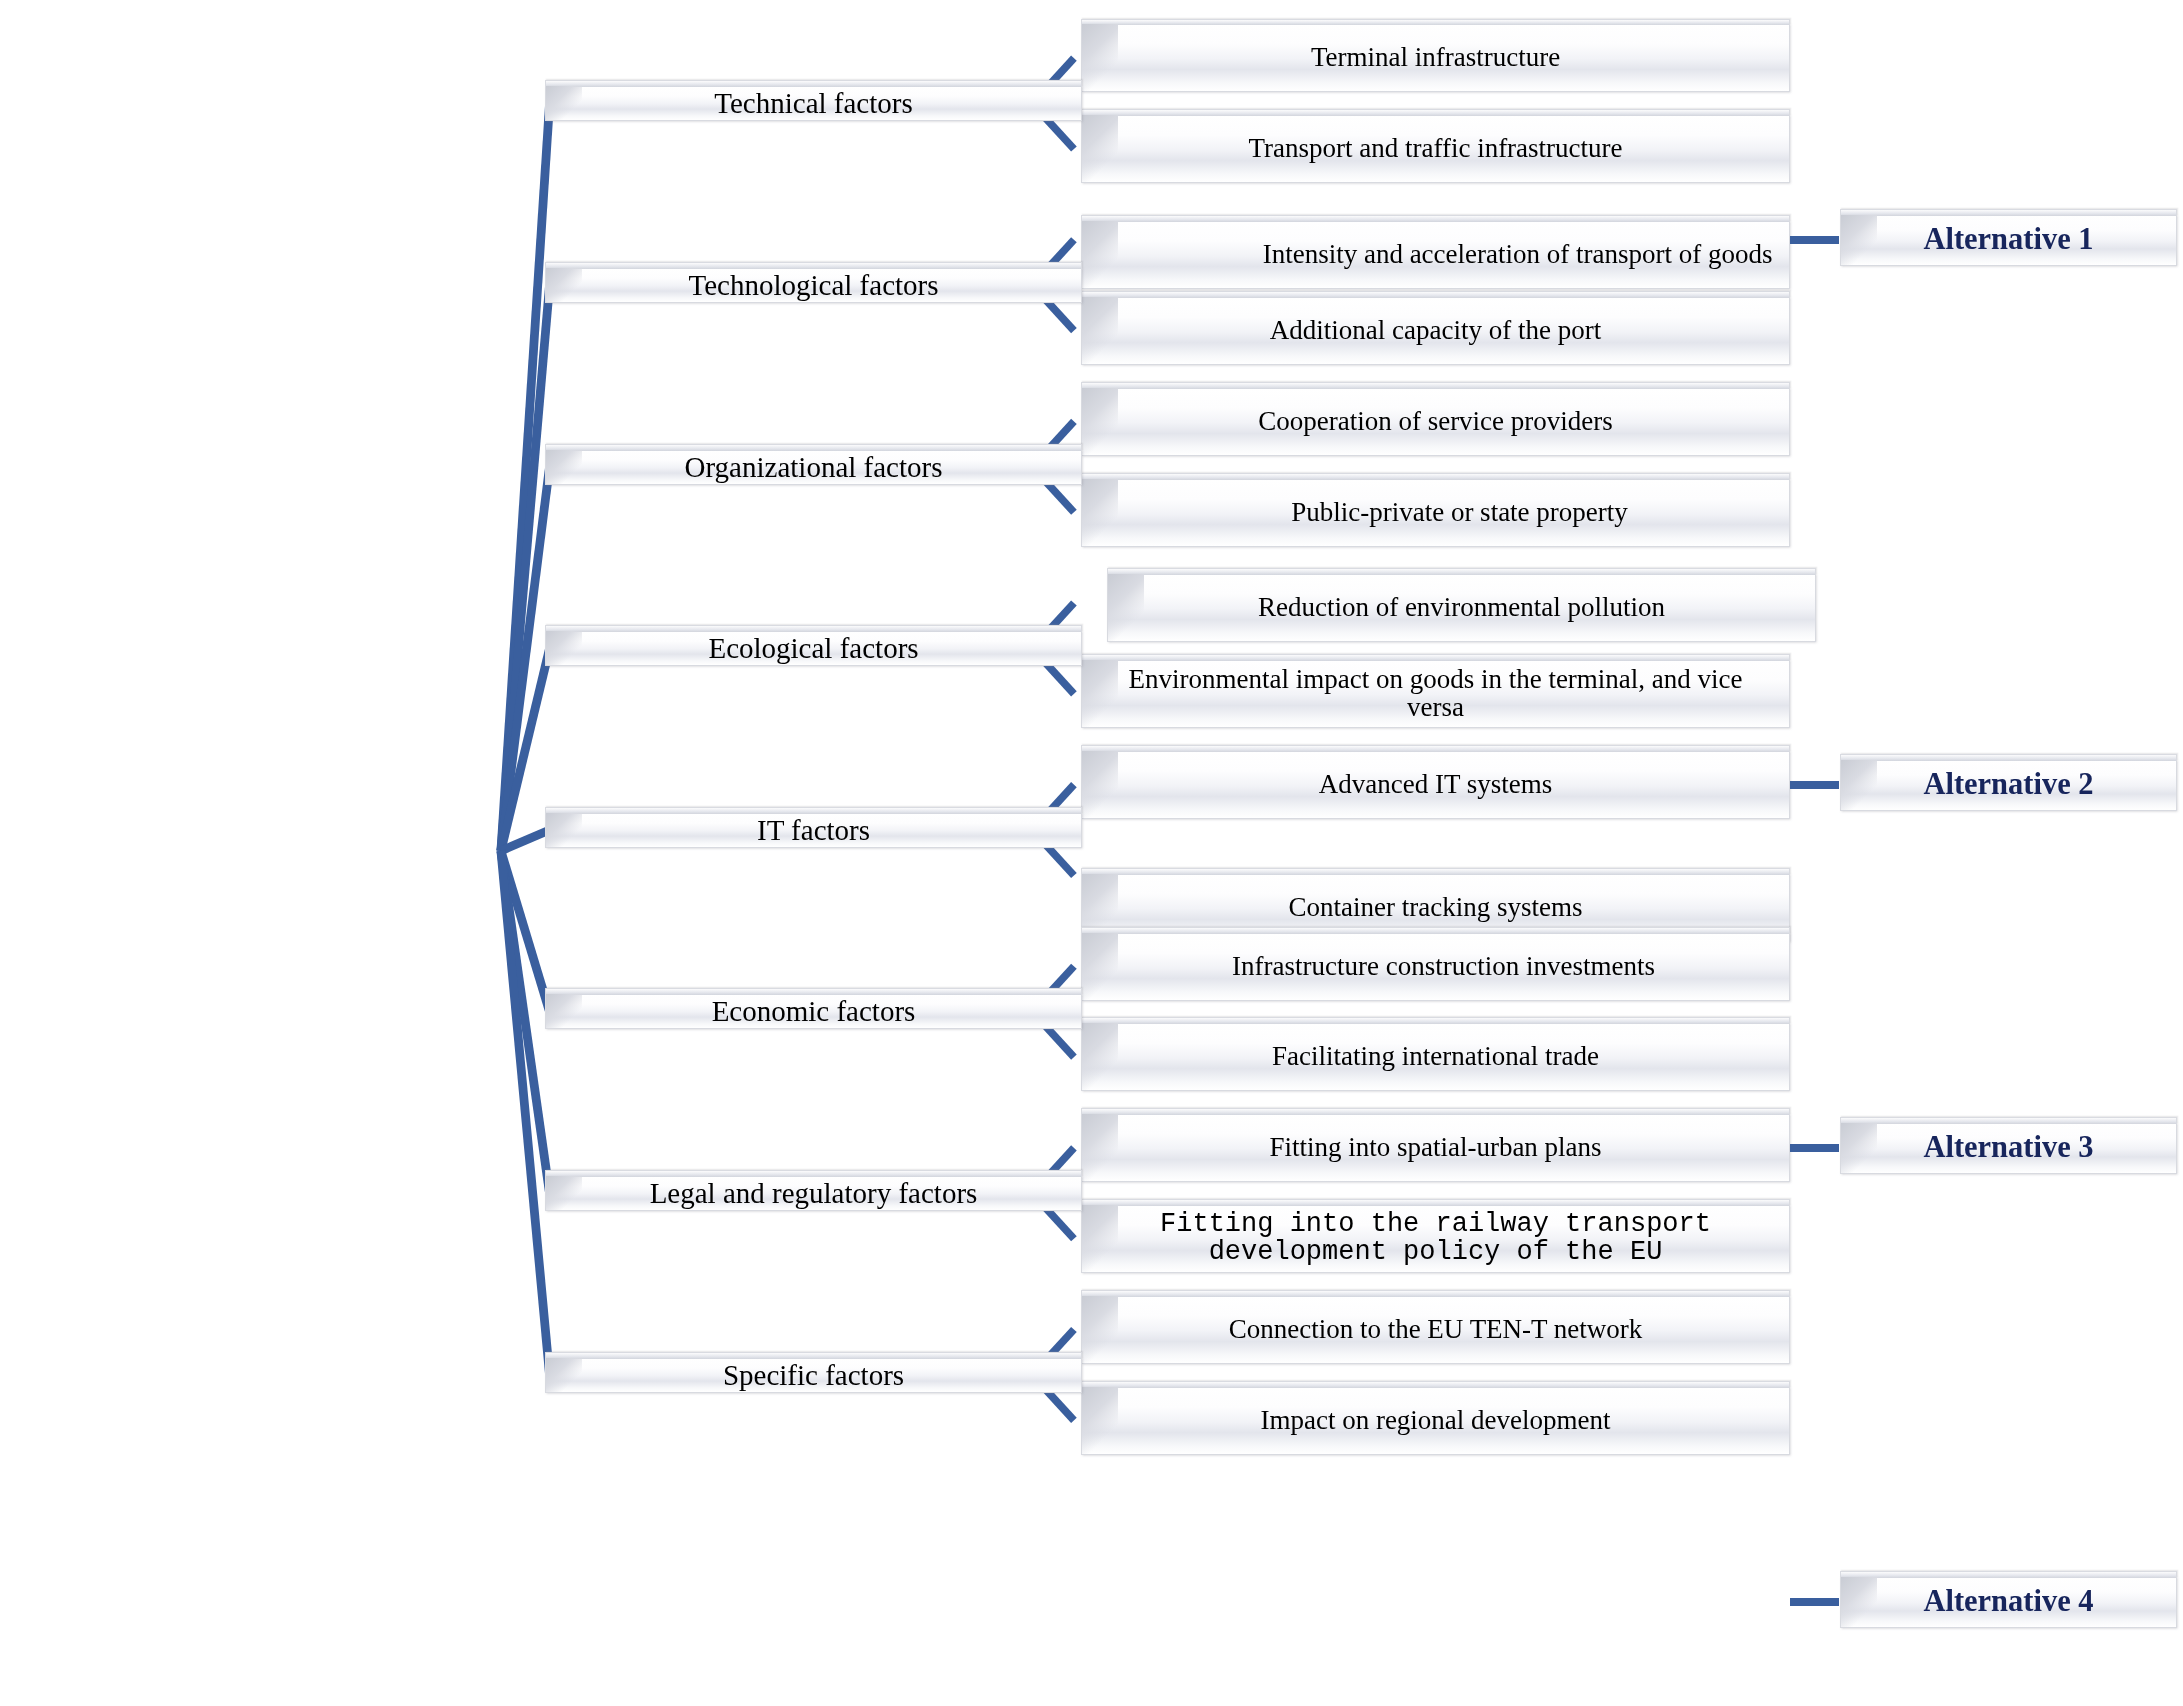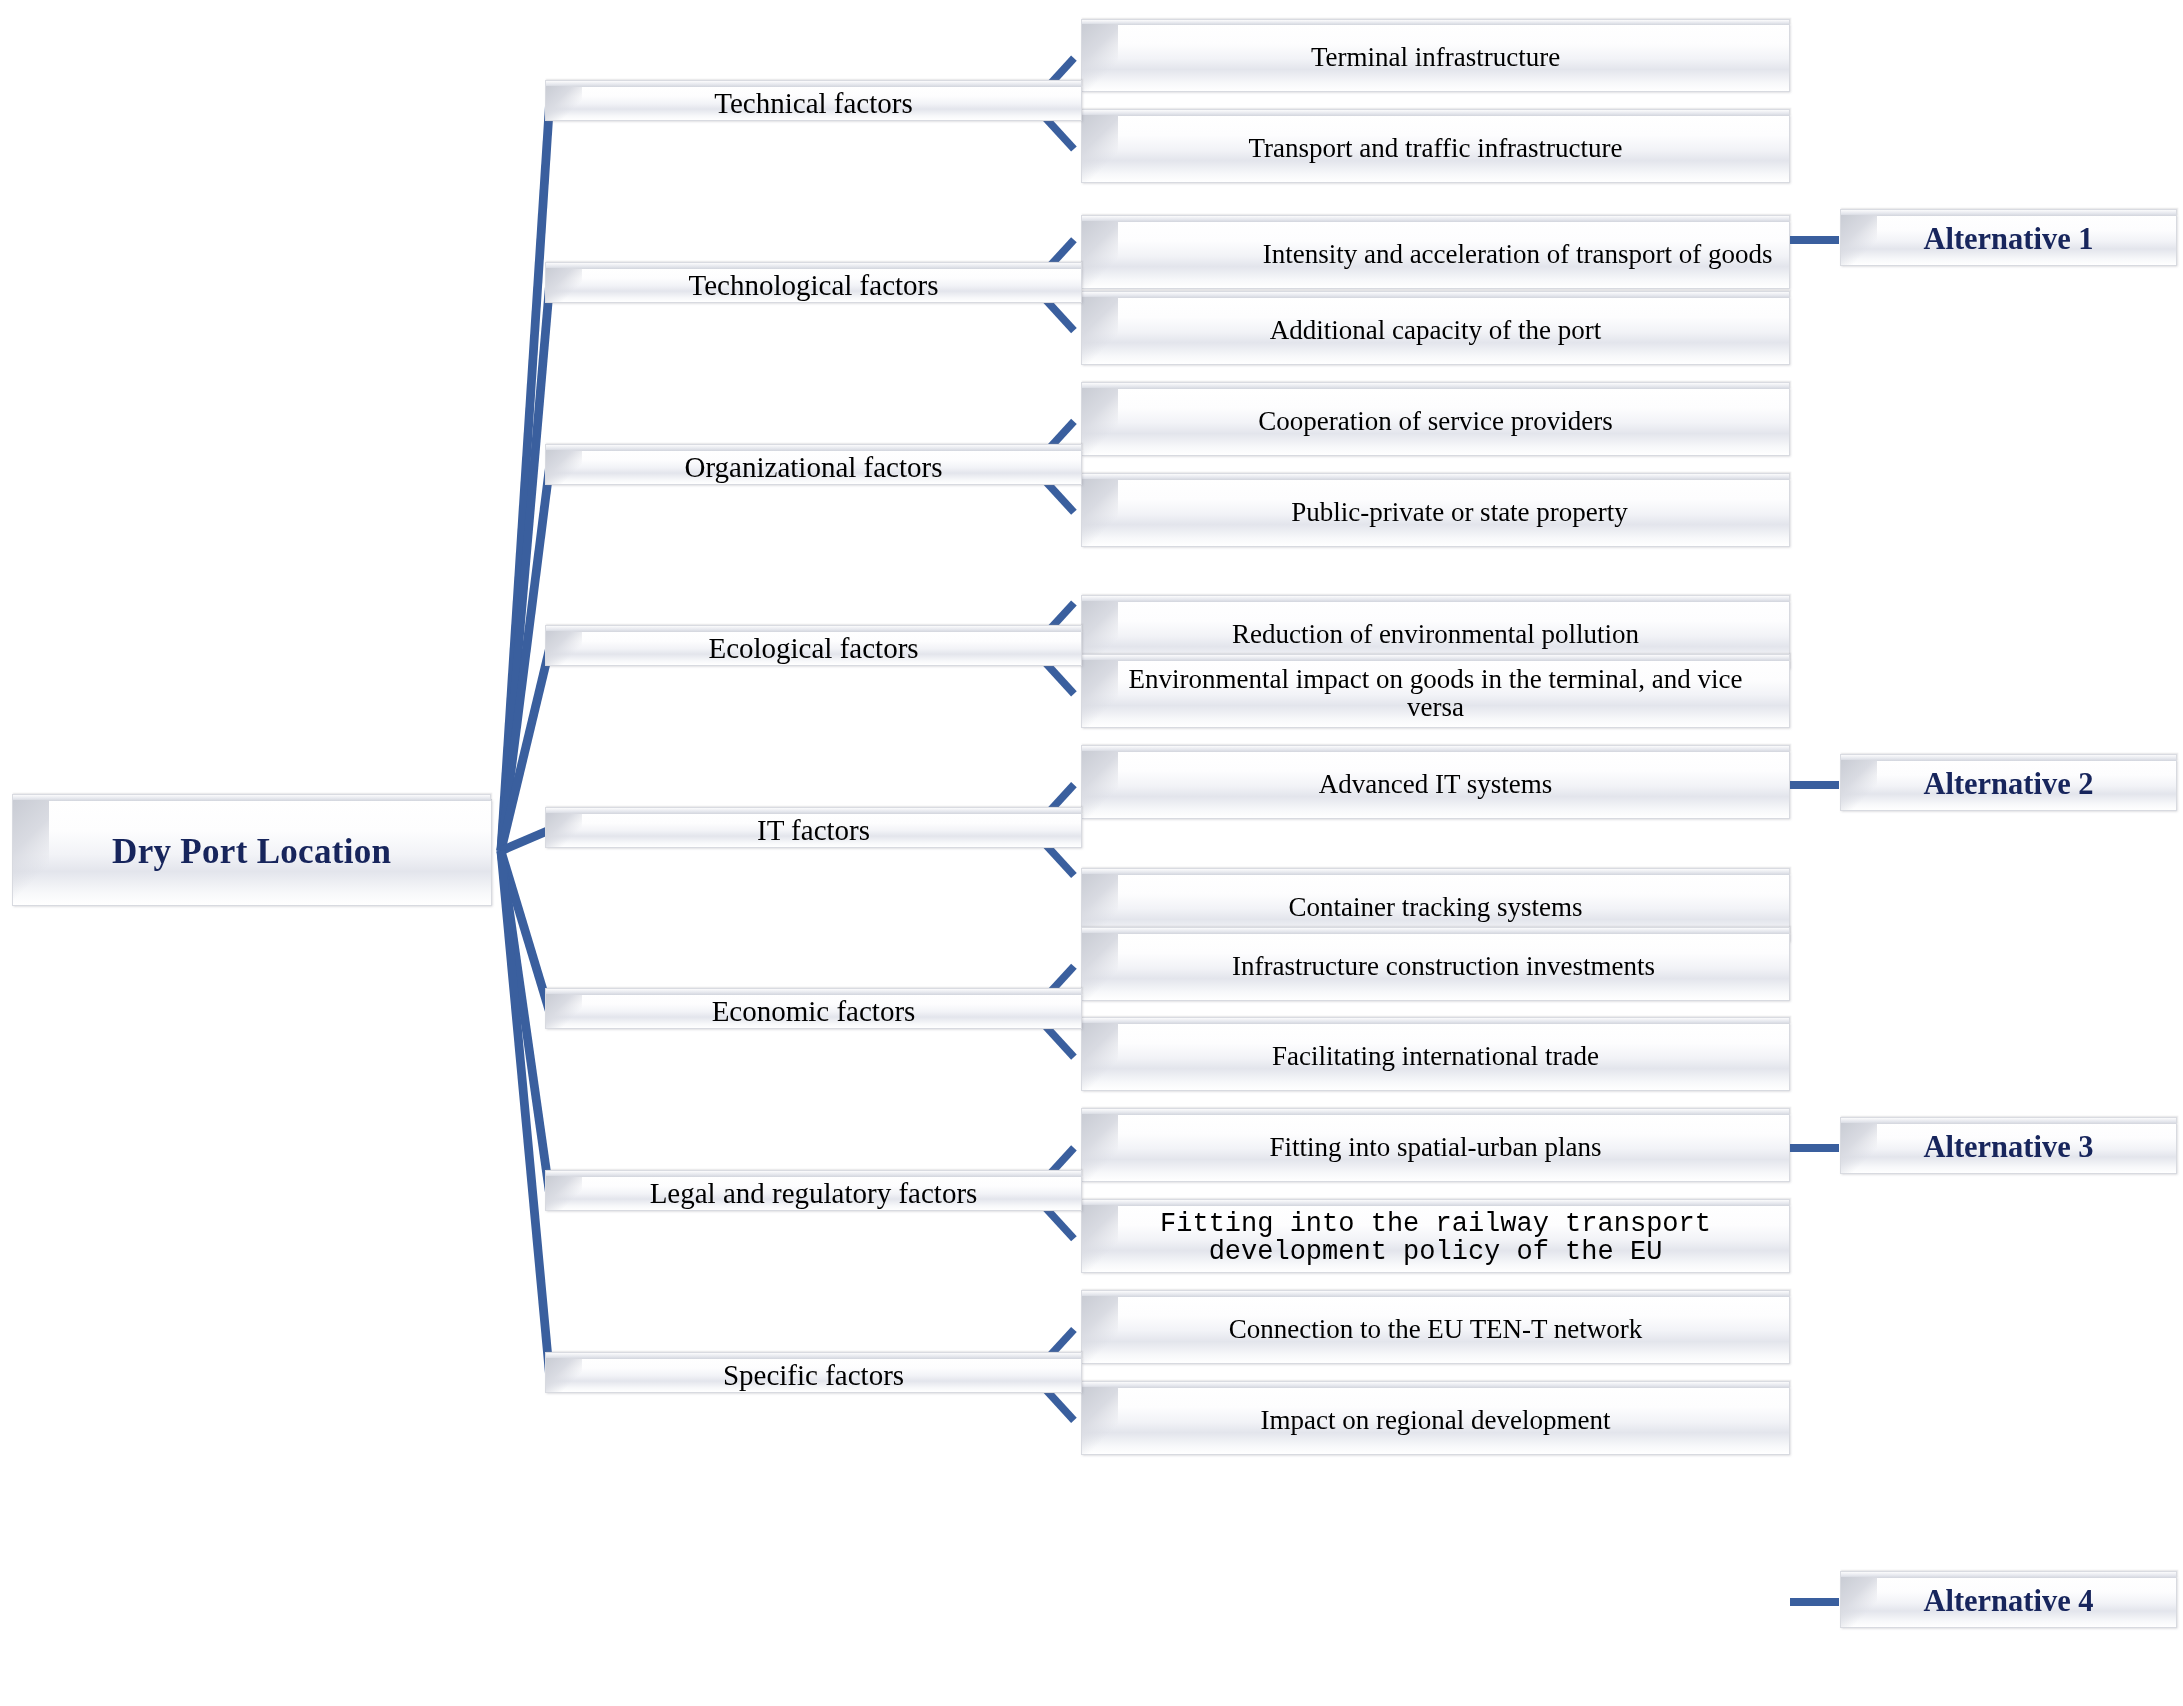--- a/index.html
+++ b/index.html
@@ -125,23 +125,20 @@
         <line x1="1762" y1="1416.5" x2="1833" y2="1494"></line>
         <line x1="1762" y1="1726.5" x2="1833" y2="1649"></line>
         <line x1="1762" y1="1726.5" x2="1833" y2="1804"></line>
         <line x1="1762" y1="2036.5" x2="1833" y2="1959"></line>
         <line x1="1762" y1="2036.5" x2="1833" y2="2114"></line>
         <line x1="1762" y1="2346.5" x2="1833" y2="2269"></line>
         <line x1="1762" y1="2346.5" x2="1833" y2="2424"></line>
       </g>
   </svg>
 
-  <div class="box root">
-    <span class="lbl">Dry Port Location</span>
-  </div>
 
   <div id="nodes">
       <div class="box leaf" style="top: 23.4px;">
         <span class="lbl">Terminal infrastructure</span>
       </div>
       <div class="box leaf" style="top: 114px;">
         <span class="lbl">Transport and traffic infrastructure</span>
       </div>
       <div class="box factor" style="top: 85px;">
         <span class="lbl">Technical factors</span>
@@ -157,21 +154,21 @@
       </div>
       <div class="box leaf" style="top: 387px;">
         <span class="lbl">Cooperation of service providers</span>
       </div>
       <div class="box leaf" style="top: 478px; padding-left: 48px;">
         <span class="lbl">Public-private or state property</span>
       </div>
       <div class="box factor" style="top: 449px;">
         <span class="lbl">Organizational factors</span>
       </div>
-      <div class="box leaf" style="top: 600px;">
+      <div class="box leaf" style="top: 573px; margin-left: 26px;">
         <span class="lbl">Reduction of environmental pollution</span>
       </div>
       <div class="box leaf" style="top: 659px;">
         <span class="lbl">Environmental impact on goods in the terminal, and vice versa</span>
       </div>
       <div class="box factor" style="top: 630px;">
         <span class="lbl">Ecological factors</span>
       </div>
       <div class="box leaf" style="top: 750px;">
         <span class="lbl">Advanced IT systems</span>

